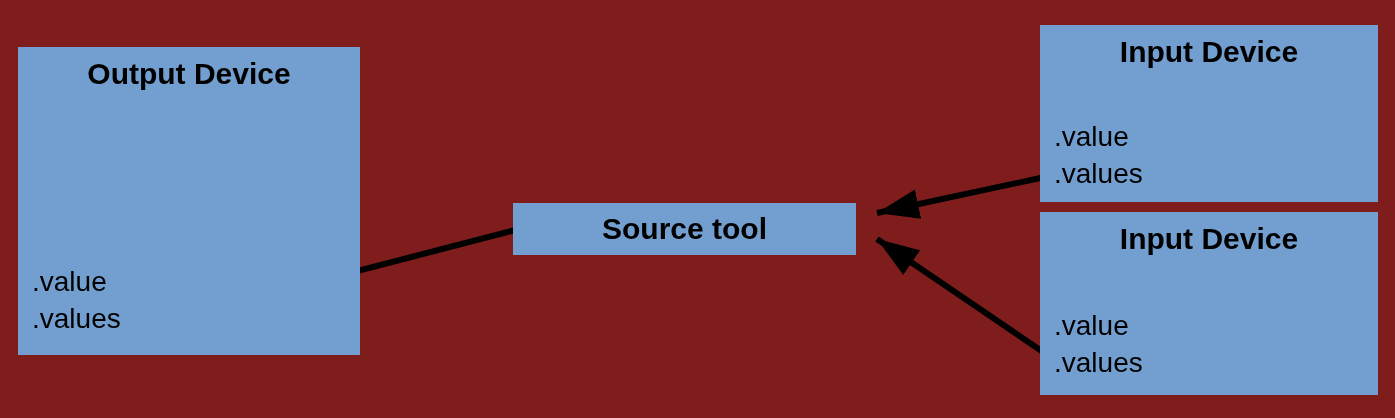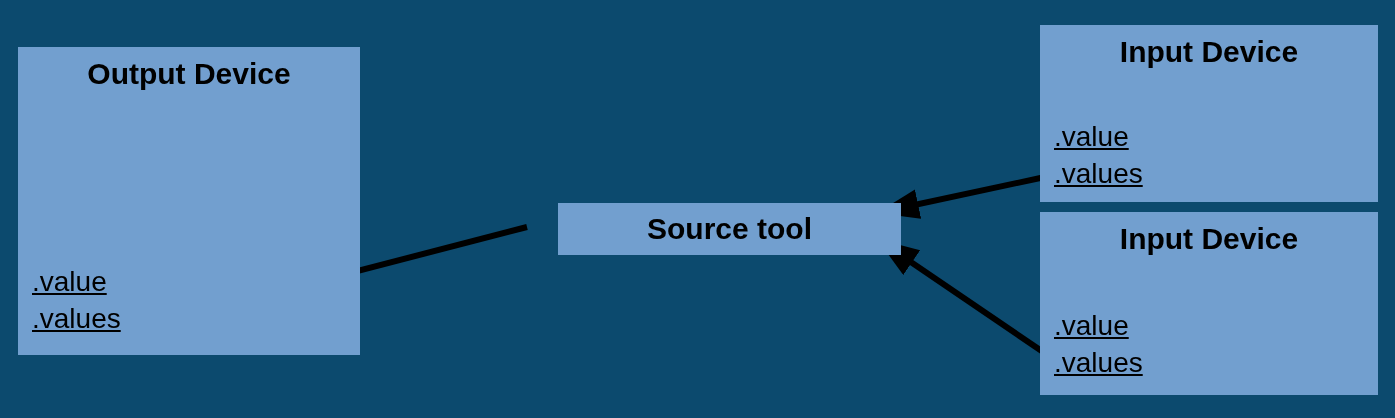--- a/index.html
+++ b/index.html
@@ -5,21 +5,21 @@
   html, body {
     margin: 0;
     padding: 0;
     background: #ffffff;
     font-family: "Liberation Sans", sans-serif;
   }
   .canvas {
     position: relative;
     width: 1395px;
     height: 418px;
-    background: #0c4a6e;
+    background: #7f1d1d;
     overflow: hidden;
   }
   .arrows {
     position: absolute;
     left: 0;
     top: 0;
     width: 1395px;
     height: 418px;
     pointer-events: none;
   }
@@ -29,21 +29,21 @@
     color: #000000;
     box-sizing: border-box;
   }
   .box-output {
     left: 18px;
     top: 47px;
     width: 342px;
     height: 308px;
   }
   .box-source {
-    left: 558px;
+    left: 513px;
     top: 203px;
     width: 343px;
     height: 52px;
     display: flex;
     align-items: center;
     justify-content: center;
   }
   .box-input-top {
     left: 1040px;
     top: 25px;
@@ -64,21 +64,20 @@
     line-height: 34px;
   }
   .box-source .box-title {
     padding-top: 0;
   }
   .fields {
     position: absolute;
     left: 14px;
     font-size: 28px;
     line-height: 37px;
-    text-decoration: underline;
   }
   .box-output .fields { bottom: 18px; }
   .box-input-top .fields { bottom: 10px; }
   .box-input-bottom .fields { bottom: 14px; }
 </style>
 </head>
 <body>
 
 <div class="canvas">
 

